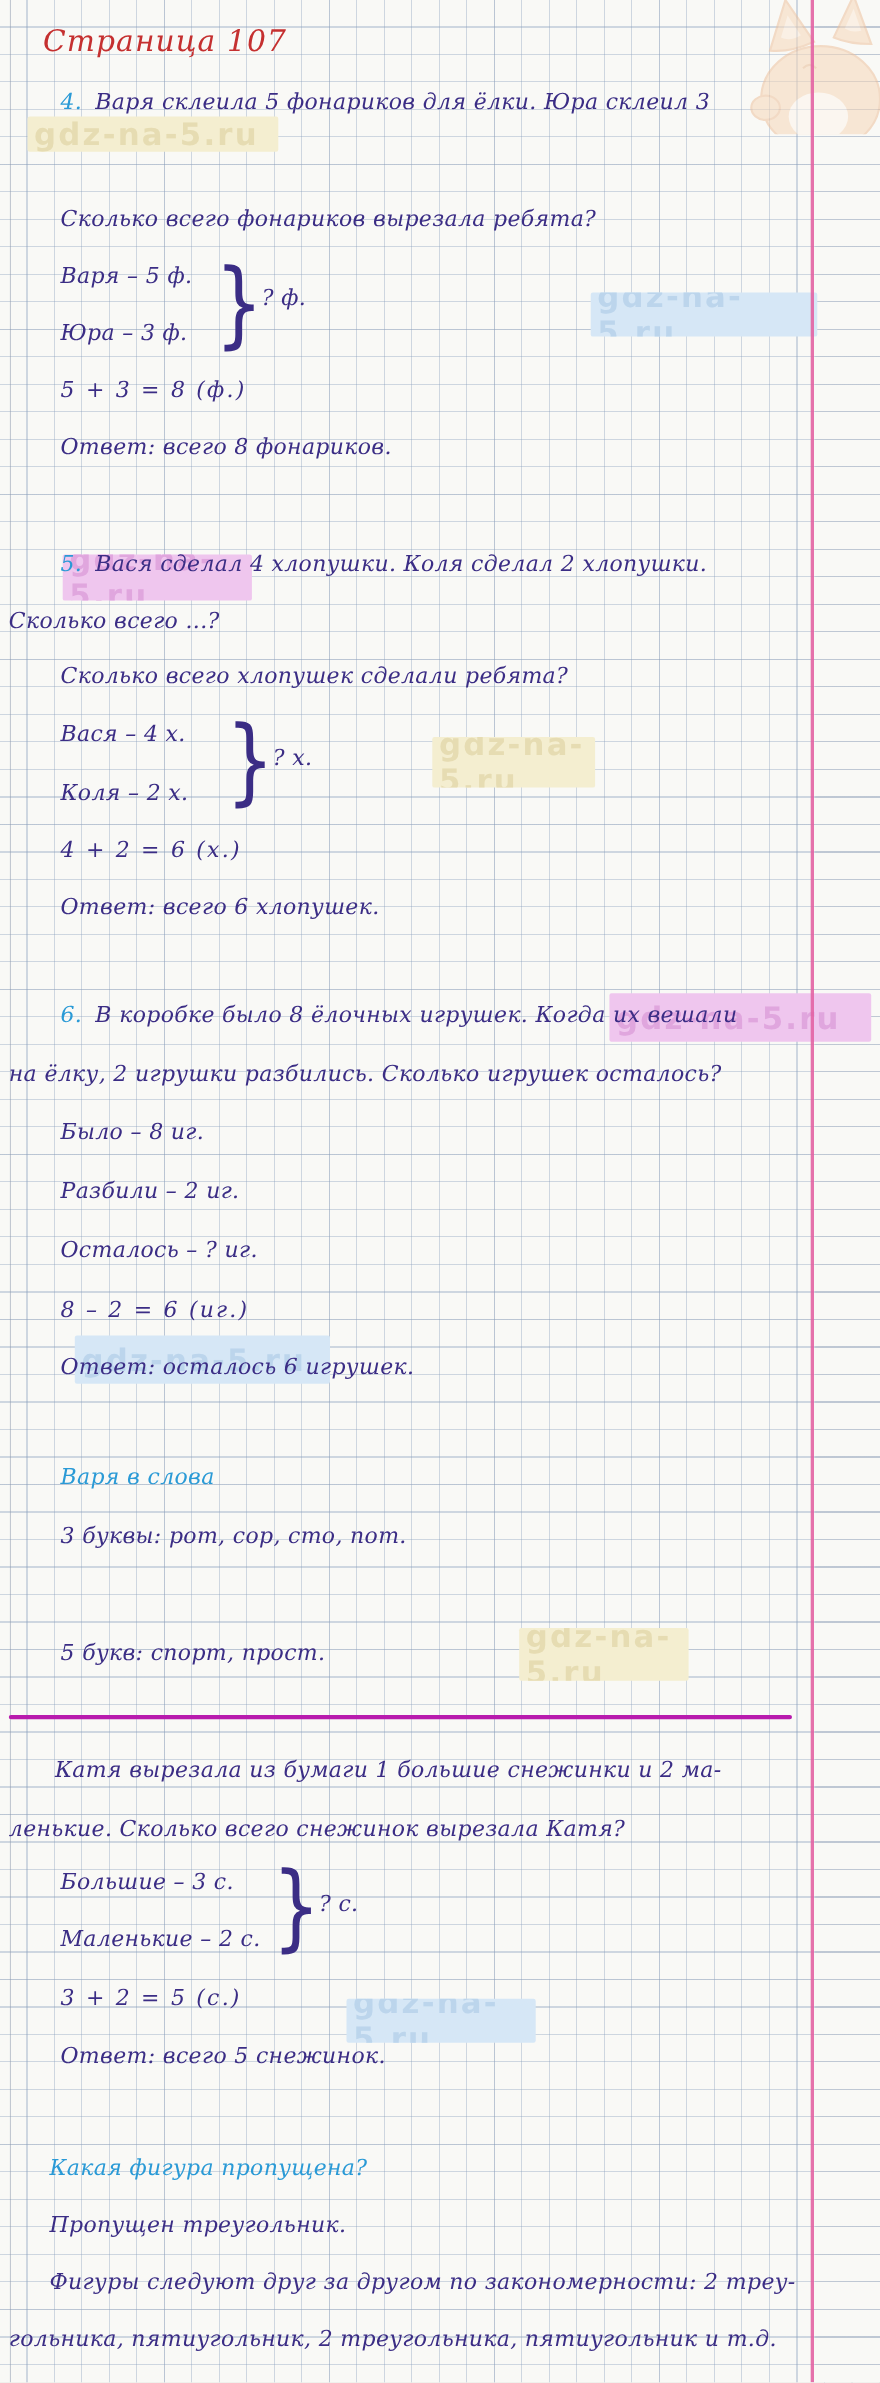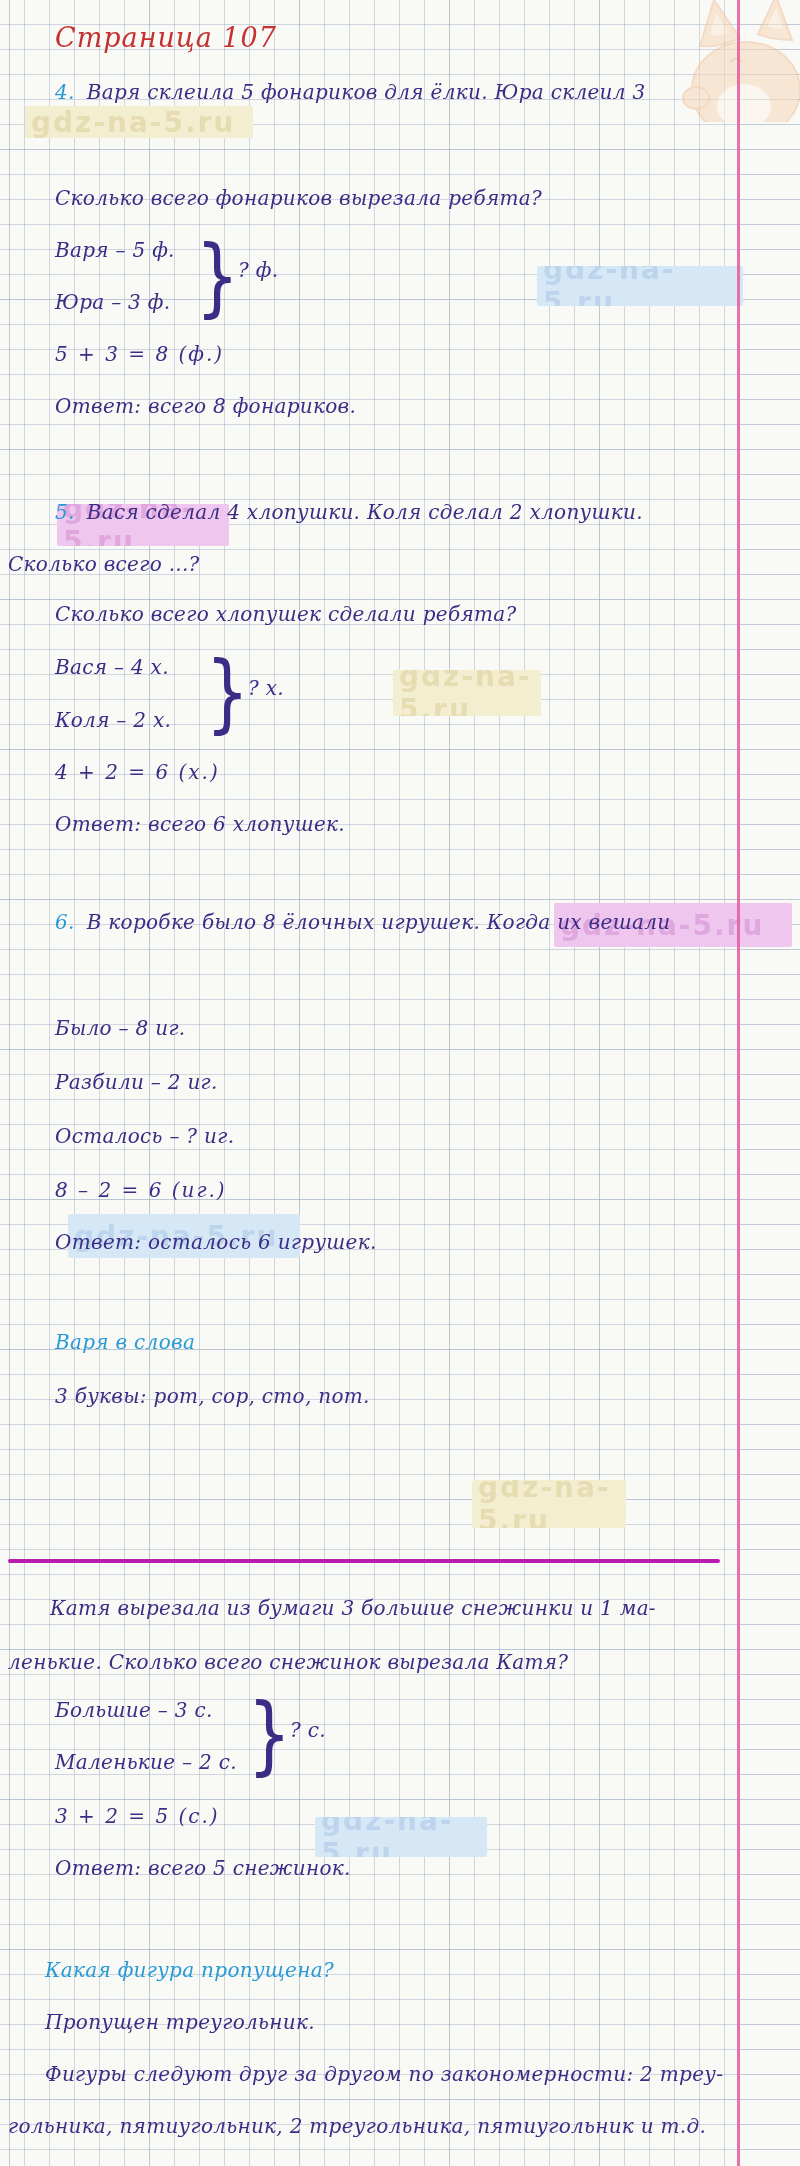--- a/index.html
+++ b/index.html
@@ -101,21 +101,21 @@
   <div class="wm wm-blue" style="left:68px;top:1214px;width:226px;height:44px">
       <span>gdz-na-5.ru</span>
     </div>
   <div class="wm wm-yellow" style="left:472px;top:1480px;width:148px;height:48px">
       <span>gdz-na-5.ru</span>
     </div>
   <div class="wm wm-blue" style="left:315px;top:1817px;width:166px;height:40px">
       <span>gdz-na-5.ru</span>
     </div>
 
-  <div class="line title" style="left:55px;top:22px">Страница 107</div>
+  <div class="line title" style="left:39px;top:22px">Страница 107</div>
 
   <div class="line" style="left:55px;top:80px">
     <span class="num">4.</span><span>Варя склеила 5 фонариков для ёлки. Юра склеил 3</span>
   </div>
   <div class="line" style="left:55px;top:186px">Сколько всего фонариков вырезала ребята?</div>
   <div class="line" style="left:55px;top:238px">Варя – 5 ф.</div>
   <div class="line" style="left:55px;top:290px">Юра – 3 ф.</div>
   <div class="brace" style="left:190px;top:232px">}</div>
   <div class="line" style="left:238px;top:258px">? ф.</div>
   <div class="line eq" style="left:55px;top:342px">5 + 3 = 8 (ф.)</div>
@@ -129,32 +129,34 @@
   <div class="line" style="left:55px;top:655px">Вася – 4 х.</div>
   <div class="line" style="left:55px;top:708px">Коля – 2 х.</div>
   <div class="brace" style="left:200px;top:648px">}</div>
   <div class="line" style="left:248px;top:676px">? х.</div>
   <div class="line eq" style="left:55px;top:760px">4 + 2 = 6 (х.)</div>
   <div class="line" style="left:55px;top:812px">Ответ: всего 6 хлопушек.</div>
 
   <div class="line" style="left:55px;top:910px">
     <span class="num">6.</span><span>В коробке было 8 ёлочных игрушек. Когда их вешали</span>
   </div>
+  <div class="line" style="left:8px;top:964px">на ёлку, 2 игрушки разбились. Сколько игрушек осталось?</div>
   <div class="line" style="left:55px;top:1016px">Было – 8 иг.</div>
   <div class="line" style="left:55px;top:1070px">Разбили – 2 иг.</div>
   <div class="line" style="left:55px;top:1124px">Осталось – ? иг.</div>
   <div class="line eq" style="left:55px;top:1178px">8 – 2 = 6 (иг.)</div>
   <div class="line" style="left:55px;top:1230px">Ответ: осталось 6 игрушек.</div>
 
   <div class="line blue" style="left:55px;top:1330px">Варя в слова</div>
   <div class="line" style="left:55px;top:1384px">3 буквы: рот, сор, сто, пот.</div>
+  <div class="line" style="left:55px;top:1490px">5 букв: спорт, прост.</div>
 
   <div class="divider"></div>
 
-  <div class="line" style="left:50px;top:1596px">Катя вырезала из бумаги 3 большие снежинки и 1 ма-</div>
+  <div class="line" style="left:50px;top:1596px">Катя вырезала из бумаги 1 большие снежинки и 2 ма-</div>
   <div class="line" style="left:8px;top:1650px">ленькие. Сколько всего снежинок вырезала Катя?</div>
   <div class="line" style="left:55px;top:1698px">Большие – 3 с.</div>
   <div class="line" style="left:55px;top:1750px">Маленькие – 2 с.</div>
   <div class="brace" style="left:242px;top:1690px">}</div>
   <div class="line" style="left:290px;top:1718px">? с.</div>
   <div class="line eq" style="left:55px;top:1804px">3 + 2 = 5 (с.)</div>
   <div class="line" style="left:55px;top:1856px">Ответ: всего 5 снежинок.</div>
 
   <div class="line" style="left:45px;top:2010px">Пропущен треугольник.</div>
   <div class="line blue" style="left:45px;top:1958px">Какая фигура пропущена?</div>

